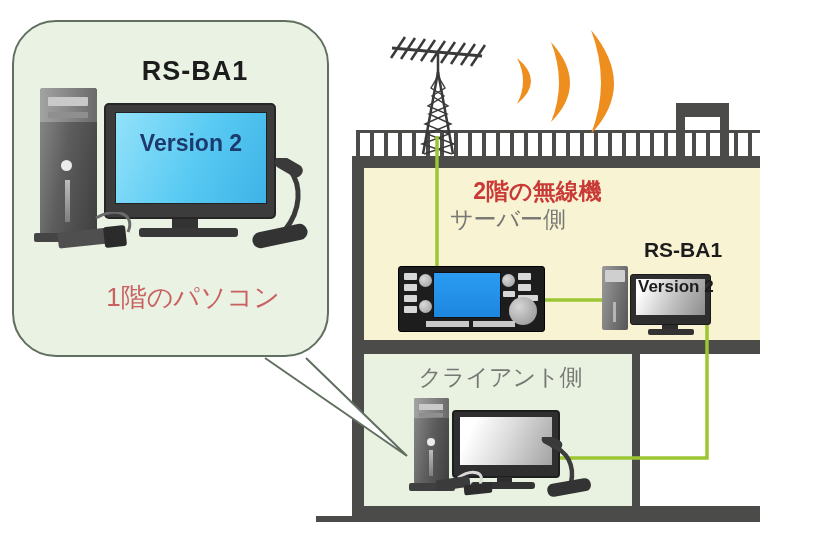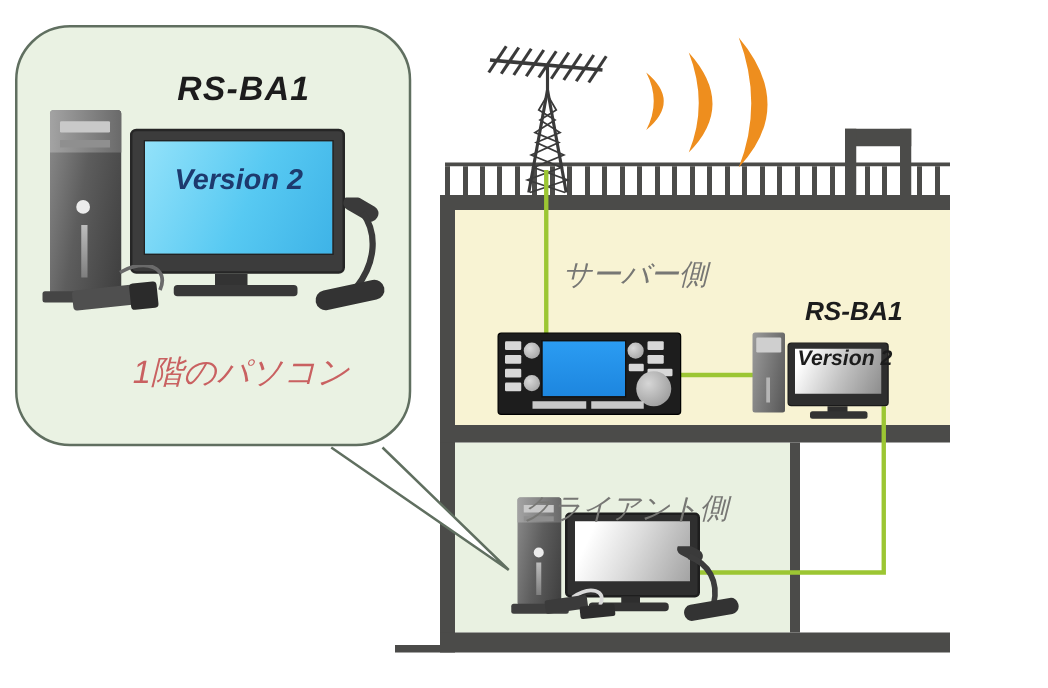--- a/index.html
+++ b/index.html
@@ -1,19 +1,18 @@
 <!DOCTYPE html>
 <html style="--bubble_fill: #eaf2e3; --bubble_border: #606f60; --floor2_fill: #f8f3d3; --floor1_fill: #e9f1e1; --structure: #4b4b49; --cable_green: #9cc633; --wave_orange: #ee8e1e; --caption_red: #c96161; --floor2_red: #c93a37; --label_gray: #777774; --screen_cyan: #57c9f2; --radio_screen_blue: #2b9cf2; --version_navy: #1d3a6e; --text_dark: #1c1c1c;"><head>
 <meta charset="utf-8">
 <style>
   html,body{margin:0;padding:0;background:#fff;}
   #stage{
     position:relative;width:760px;height:550px;overflow:hidden;background:#fff;
     font-family:"Liberation Sans","DejaVu Sans",sans-serif;
-    font-style:italic;
   }
   .abs{position:absolute;}
 
   
   #bubble{left:12px;top:20px;width:317px;height:337px;border-radius:44px;
     background:var(--bubble_fill,#eaf2e3);border:2px solid var(--bubble_border,#606f60);
     box-sizing:border-box;z-index:1;}
   #bubble-title{left:115px;top:56px;width:160px;text-align:center;
     font-size:27px;font-weight:bold;color:var(--text_dark,#1c1c1c);z-index:5;letter-spacing:1px;}
   #bubble-caption{left:63px;top:280px;width:260px;text-align:center;
@@ -65,21 +64,21 @@
   
   #floor2-label1{left:450px;top:176px;width:175px;text-align:center;font-size:23px;font-weight:bold;
     color:var(--floor2_red,#c93a37);z-index:5;}
   #floor2-label2{left:450px;top:204px;width:175px;text-align:left;font-size:23px;
     color:var(--label_gray,#777774);z-index:5;}
   #server-pc-title{left:633px;top:238px;width:100px;text-align:center;font-size:21px;font-weight:bold;
     color:var(--text_dark,#1c1c1c);z-index:5;}
   #server-version{left:638px;top:277px;white-space:nowrap;font-size:17px;font-weight:bold;
     color:var(--text_dark,#1c1c1c);z-index:6;}
   #client-label{left:413px;top:362px;width:175px;text-align:center;font-size:23px;
-    color:var(--label_gray,#777774);z-index:5;margin-top:29px;}
+    color:var(--label_gray,#777774);z-index:5;}
 
   
   #radio{left:398px;top:266px;width:145px;height:64px;background:#1d1d1d;border:1px solid #000;
     border-radius:3px;z-index:4;}
   #radio .scr{left:34px;top:5px;width:66px;height:44px;border:1px solid #111;
     background:linear-gradient(var(--radio_screen_blue,#2b9cf2),#1d86df);}
   #radio .k{border-radius:50%;background:radial-gradient(circle at 35% 35%,#d9d9d9,#9a9a9a);}
   #radio .k1{left:20px;top:7px;width:13px;height:13px;}
   #radio .k2{left:20px;top:33px;width:13px;height:13px;}
   #radio .k3{left:103px;top:7px;width:13px;height:13px;}
@@ -202,20 +201,21 @@
       <path d="M50,52 L57,64 L44,72 L60,82 L41,90 L63,100 L39,110 L66,120 L36,130" stroke-width="1.4"></path>
     </g>
   </svg>
 
   <svg id="waves" class="abs" width="128" height="110" viewBox="0 0 128 110">
     <path d="M14,30 Q42,53 14,76 Q26,53 14,30 Z" fill="var(--wave_orange,#ee8e1e)"></path>
     <path d="M48,14 Q86,56 48,94 Q64,55 48,14 Z" fill="var(--wave_orange,#ee8e1e)"></path>
     <path d="M88,2 Q134,57 88,106 Q108,55 88,2 Z" fill="var(--wave_orange,#ee8e1e)"></path>
   </svg>
 
+  <div id="floor2-label1" class="abs">2階の無線機</div>
   <div id="floor2-label2" class="abs">サーバー側</div>
   <div id="client-label" class="abs">クライアント側</div>
 
   <div id="radio" class="abs">
     <div class="abs scr"></div>
     <div class="abs b bl1"></div>
     <div class="abs b bl2"></div>
     <div class="abs b bl3"></div>
     <div class="abs b bl4"></div>
     <div class="abs k k1"></div>

